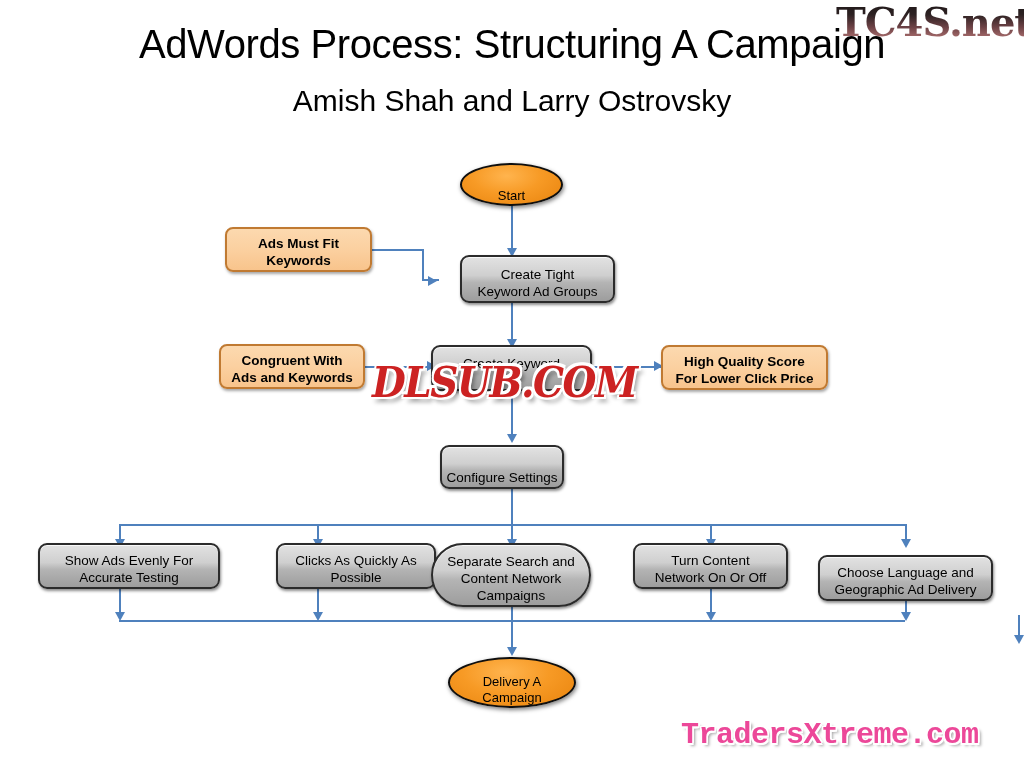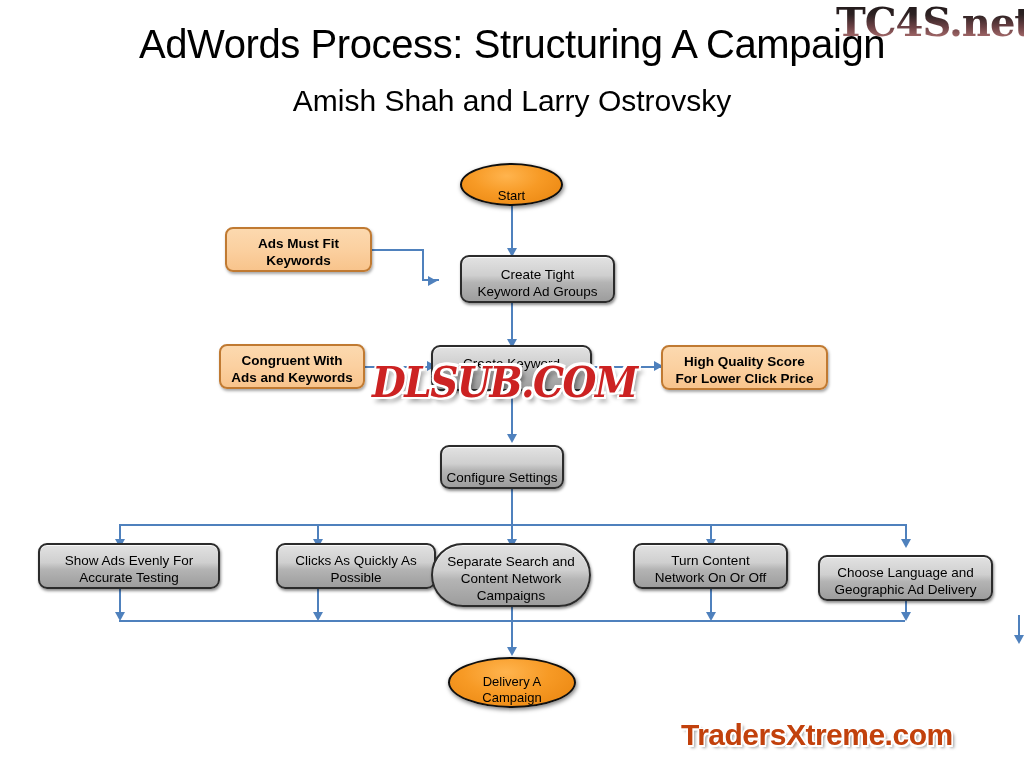--- a/index.html
+++ b/index.html
@@ -139,22 +139,22 @@
       4px 5px 4px rgba(0,0,0,0.35);
     z-index: 8;
     white-space: nowrap;
   }
   .wm-traders {
     position: absolute;
     left: 681px;
     top: 718px;
     font-size: 30px;
     font-weight: bold;
-    font-family: Liberation Sans, sans-serif;
-    color: #c2410c;
+    font-family: Liberation Mono, monospace;
+    color: #ec4899;
     letter-spacing: -0.5px;
     text-shadow:
       1.5px 0 0 #ffffff, -1.5px 0 0 #ffffff, 0 1.5px 0 #ffffff, 0 -1.5px 0 #ffffff,
       1.5px 1.5px 0 #ffffff, -1.5px 1.5px 0 #ffffff, 1.5px -1.5px 0 #ffffff, -1.5px -1.5px 0 #ffffff,
       3px 3px 3px rgba(0,0,0,0.35);
     z-index: 9;
     white-space: nowrap;
   }
 </style>
 </head>

